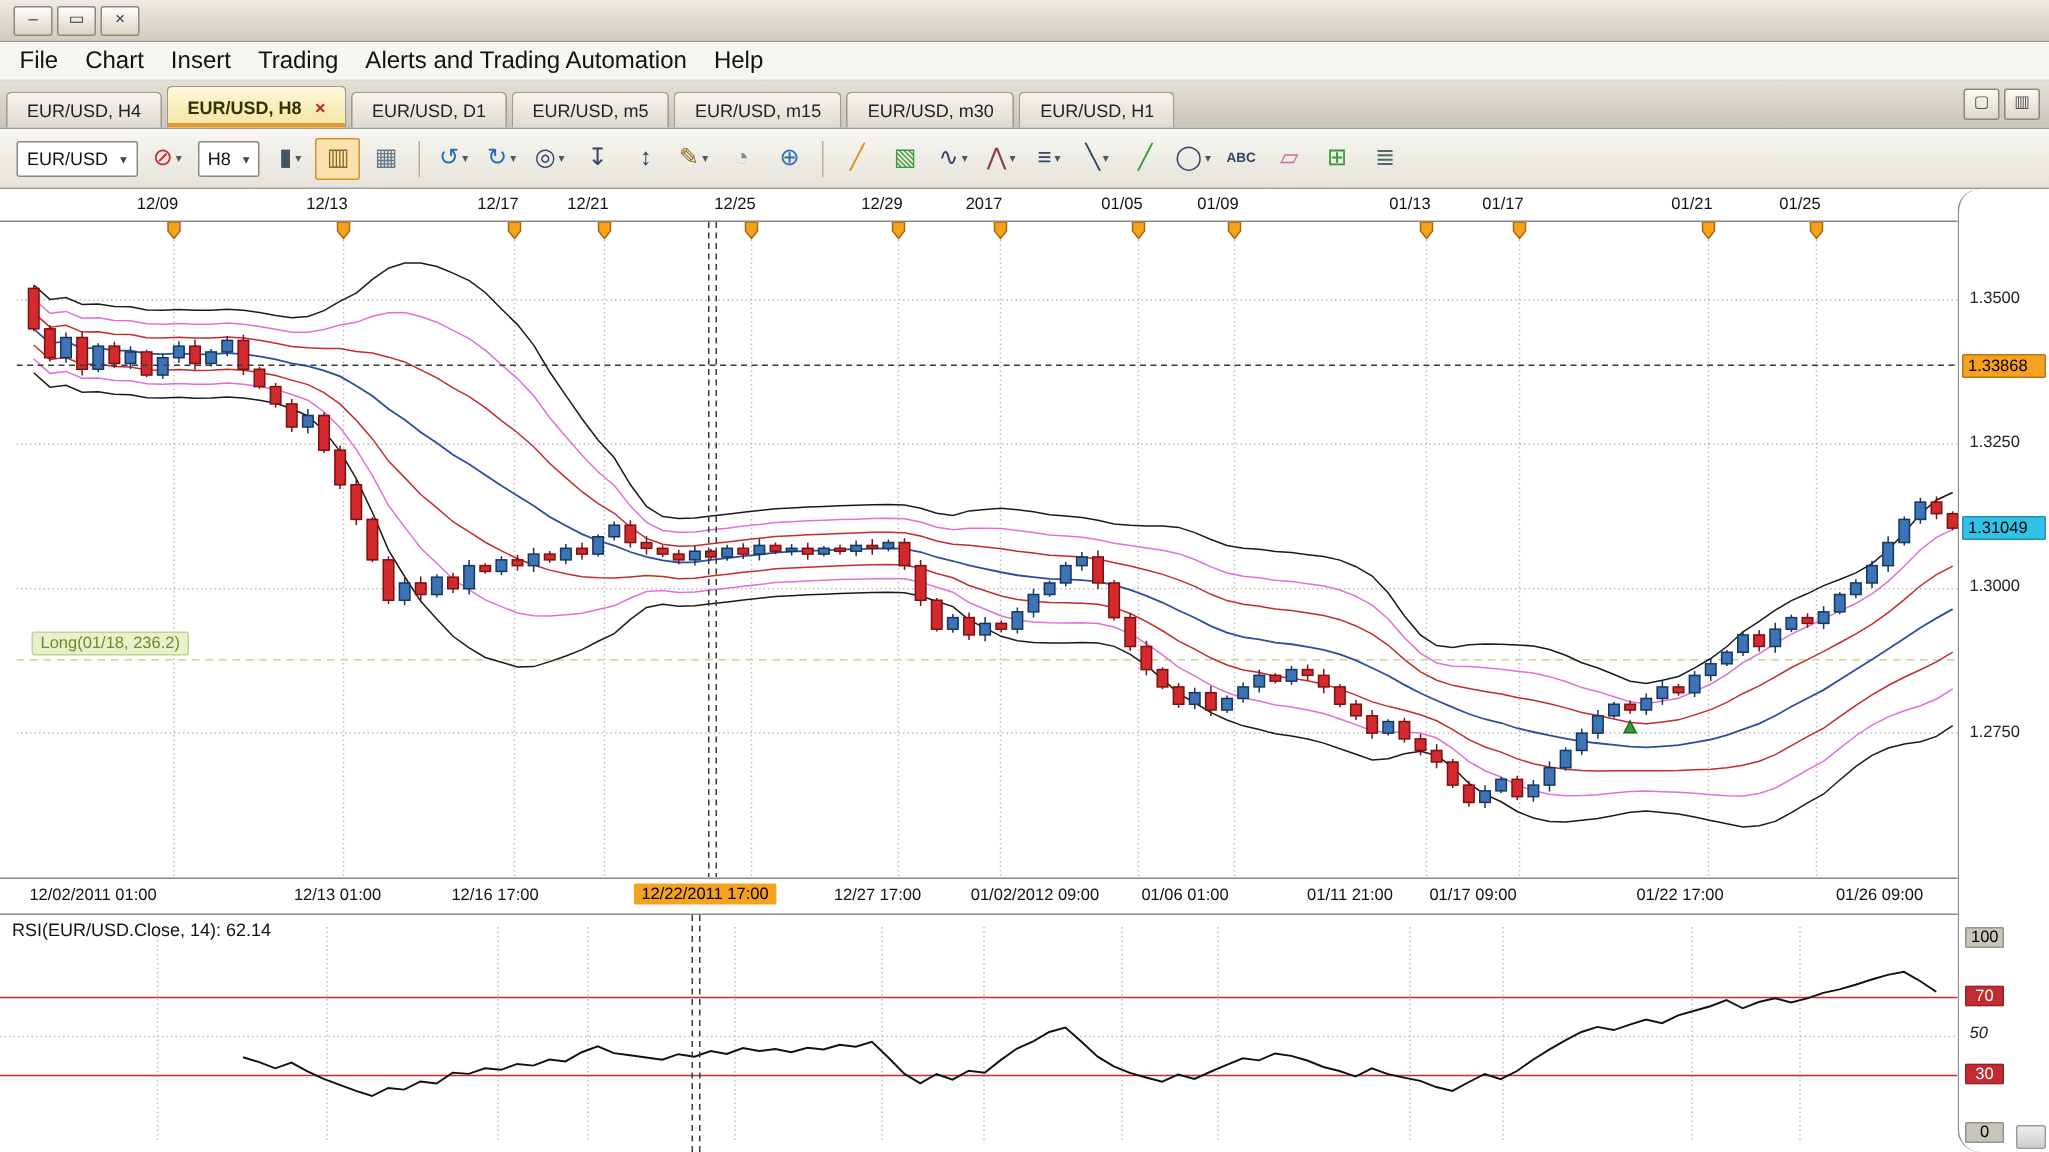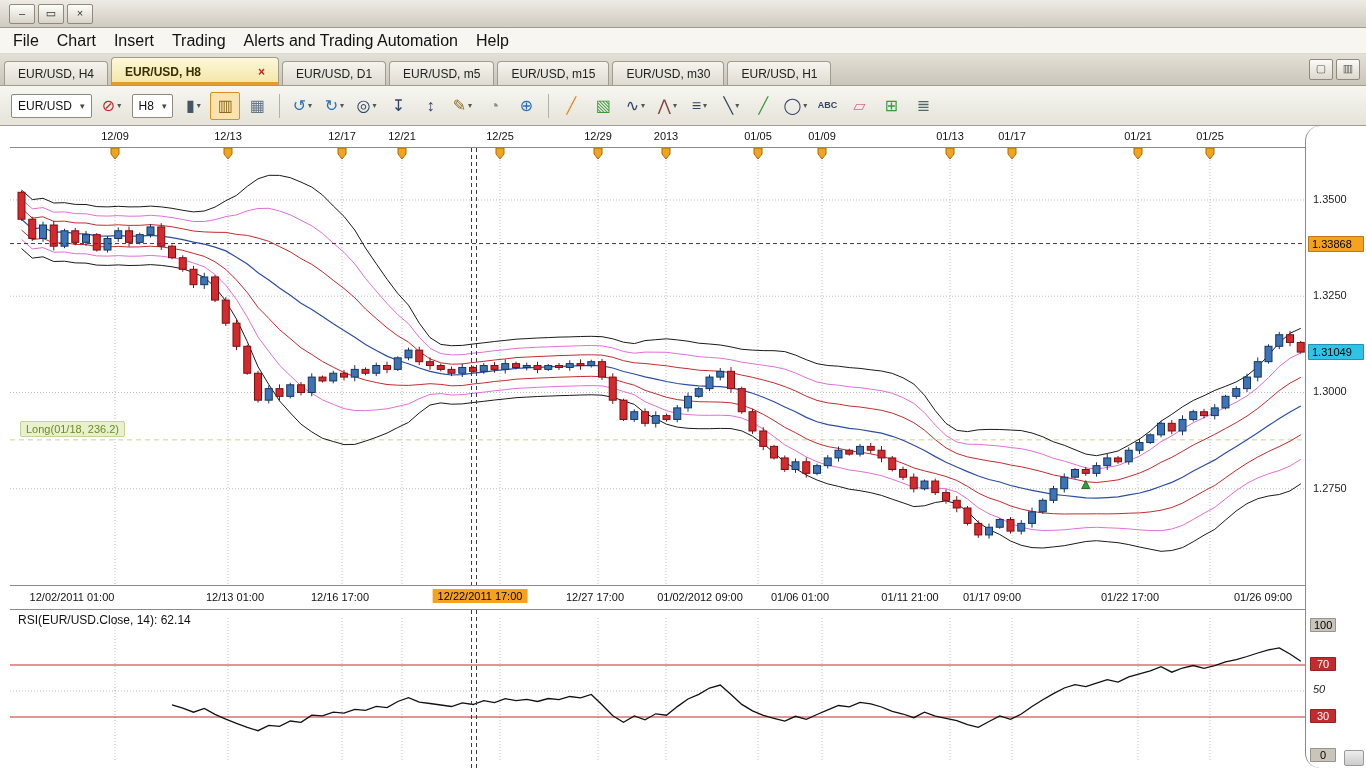--- a/index.html
+++ b/index.html
@@ -15,43 +15,43 @@
   .menubar{height:26px;background:#f7f6f1;border-bottom:1px solid #ddd9cd;display:flex;align-items:center;
            padding:0 4px;font-size:16px;box-sizing:border-box;}
   .menu-item{padding:4px 9px;color:#111;}
   
   .tabbar{height:32px;background:linear-gradient(#e3e0d7,#c9c5b9);display:flex;align-items:flex-end;
           padding:0 4px;position:relative;box-sizing:border-box;border-bottom:1px solid #a19c90;}
   .tab{height:24px;display:flex;align-items:center;padding:0 13px;margin-right:3px;box-sizing:border-box;
        background:linear-gradient(#f6f4ee,#dedbd1);border:1px solid #a19c90;border-bottom:none;
        border-radius:4px 4px 0 0;font-size:12px;color:#222;white-space:nowrap;}
   .tab.active{background:linear-gradient(#fdf8d8,#f3e5a6);height:28px;font-weight:bold;
-       box-shadow:inset 0 -3px 0 #e69b2c;color:#3a2f00;gap:48px;}
+       box-shadow:inset 0 -3px 0 #e69b2c;color:#3a2f00;}
   .tab .close{margin-left:9px;color:#c22;font-weight:bold;font-size:12px;}
   .tabbar-buttons{position:absolute;right:6px;top:5px;display:flex;gap:3px;}
   .tab-panel-btn{width:22px;height:19px;background:linear-gradient(#fbfaf6,#dcd8cc);border:1px solid #8f8a7e;
        border-radius:2px;font-size:11px;text-align:center;line-height:17px;color:#555;}
   
   .toolbar{height:40px;background:linear-gradient(#f7f6f1,#e5e3d9);border-bottom:1px solid #a19c90;
            display:flex;align-items:center;padding:0 8px;gap:2px;box-sizing:border-box;}
   .combo{display:flex;align-items:center;background:#fff;border:1px solid #8f8a7e;border-radius:2px;
          height:22px;padding:0 6px;font-size:12px;color:#111;margin:0 3px;}
   .combo .arrow{margin-left:8px;font-size:9px;color:#444;}
   .tool-btn{min-width:24px;height:26px;display:flex;align-items:center;justify-content:center;
             border:1px solid transparent;border-radius:2px;font-size:16px;padding:0 2px;line-height:1;}
   .tool-btn.active{background:#fbe3af;border-color:#dd8f1f;}
   .tool-btn .dd{font-size:8px;color:#555;margin-left:2px;}
   .tool-btn .abc{font-size:9px;font-weight:bold;letter-spacing:0;}
   .tool-sep{width:1px;height:24px;background:#b4b0a4;margin:0 5px;}
   
   .chart-area{position:absolute;left:0;top:126px;width:1366px;height:642px;background:#fff;}
-  .main-col{position:absolute;left:0;top:0;width:1305px;height:642px;padding-left:10px;}
+  .main-col{position:absolute;left:0;top:0;width:1305px;height:642px;}
   .top-axis{position:relative;height:22px;border-bottom:1px solid #8a8a8a;box-sizing:border-box;background:#fff;}
   .axis-lbl{position:absolute;top:4px;transform:translateX(-50%);font-size:11px;color:#111;white-space:nowrap;}
-  .plot-wrap{position:relative;width:1305px;height:437px;}
+  .plot-wrap{position:relative;width:1305px;height:437px;margin-left:11px;}
   .bottom-axis{position:relative;height:25px;border-top:1px solid #8a8a8a;border-bottom:1px solid #8a8a8a;
                box-sizing:border-box;background:#fff;}
   .bottom-axis .axis-lbl{top:5px;}
   .axis-lbl.hl{background:#f7a21f;color:#000;padding:1px 5px;top:3px;border-radius:1px;}
   .rsi-panel{position:relative;width:1305px;height:158px;background:#fff;}
   .rsi-title{position:absolute;left:8px;top:3px;font-size:12px;color:#111;}
   
   .axis-col{position:absolute;left:1305px;top:0;width:61px;height:642px;border-left:1px solid #8a8a8a;
             box-sizing:border-box;background:#fff;border-radius:15px;}
   .price-lbl{position:absolute;left:7px;font-size:11px;color:#222;}
@@ -212,21 +212,21 @@
 
 <div class="chart-area">
   <div class="main-col">
     <div class="top-axis" id="top-axis">
         <div class="axis-lbl" style="left: 105px;">12/09</div>
         <div class="axis-lbl" style="left: 218px;">12/13</div>
         <div class="axis-lbl" style="left: 332px;">12/17</div>
         <div class="axis-lbl" style="left: 392px;">12/21</div>
         <div class="axis-lbl" style="left: 490px;">12/25</div>
         <div class="axis-lbl" style="left: 588px;">12/29</div>
-        <div class="axis-lbl" style="left: 656px;">2013</div>
+        <div class="axis-lbl" style="left: 656px;">2017</div>
         <div class="axis-lbl" style="left: 748px;">01/05</div>
         <div class="axis-lbl" style="left: 812px;">01/09</div>
         <div class="axis-lbl" style="left: 940px;">01/13</div>
         <div class="axis-lbl" style="left: 1002px;">01/17</div>
         <div class="axis-lbl" style="left: 1128px;">01/21</div>
         <div class="axis-lbl" style="left: 1200px;">01/25</div>
       </div>
     <div class="plot-wrap" id="plot-wrap">
       <svg id="main-svg" width="1305" height="437">
           <line x1="105" y1="12" x2="105" y2="437" stroke="#bdbdbd" stroke-width="1" stroke-dasharray="1,2"></line>

